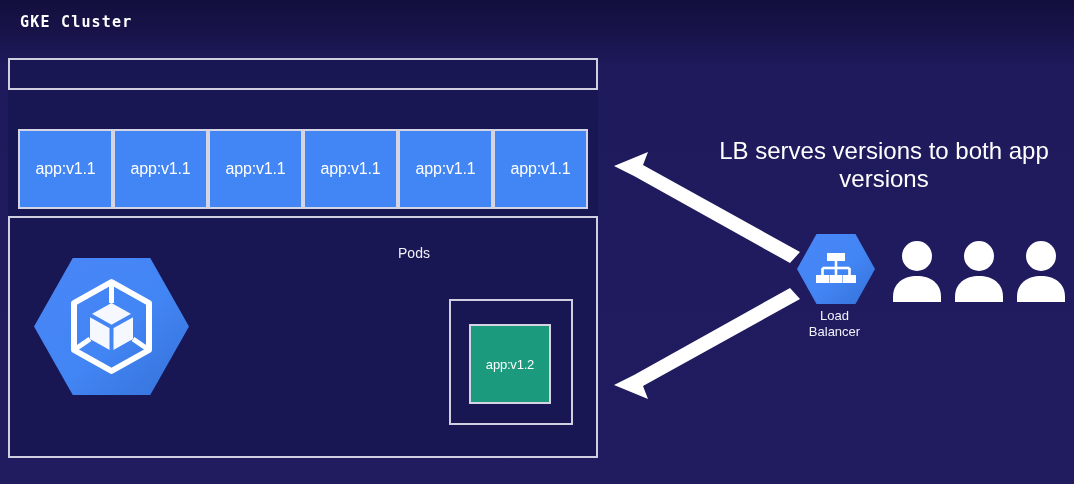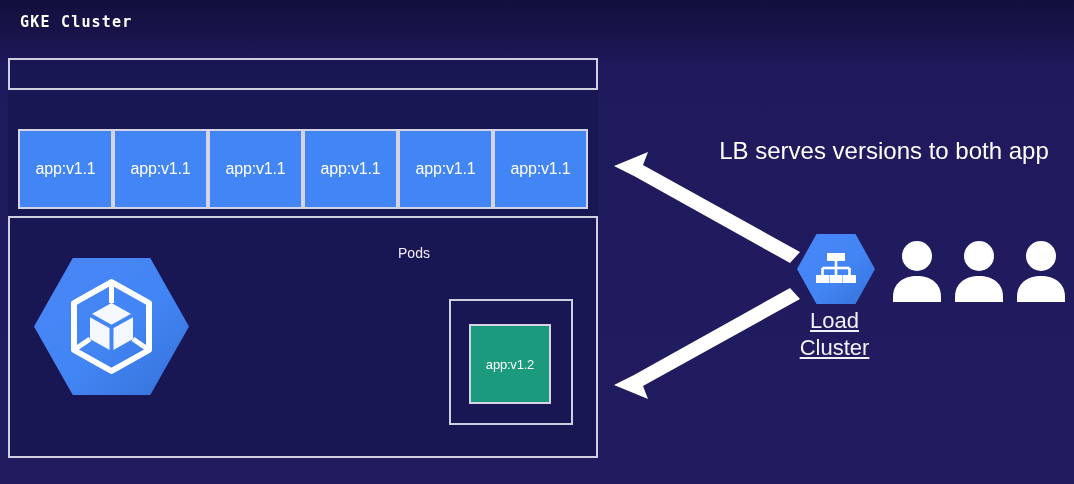--- a/index.html
+++ b/index.html
@@ -177,23 +177,22 @@
     width: 78px;
     height: 70px;
   }
   #lb-label {
     position: absolute;
     left: 0;
     top: 74px;
     width: 115px;
     text-align: center;
     color: #f2f2fa;
-    font-size: 22px;
+    font-size: 13px;
     line-height: 1.22;
-    text-decoration: underline;
   }
 
   
   #users {
     position: absolute;
     left: 893px;
     top: 240px;
     width: 172px;
     height: 62px;
     display: flex;
@@ -264,20 +263,21 @@
 
   <svg id="arrow-up" viewBox="0 0 190 115">
     <polygon points="2,18 36,4 31,17 188,104 178,115 22,28" fill="#ffffff"></polygon>
   </svg>
   <svg id="arrow-down" viewBox="0 0 190 115">
     <polygon points="2,97 36,111 31,98 188,11 178,0 22,87" fill="#ffffff"></polygon>
   </svg>
 
   <div id="lb-caption">
     <span>LB serves versions to both app</span><br>
+    <span>versions</span>
   </div>
 
   <div id="lb-node">
     <svg id="lb-hex" viewBox="0 0 78 70">
       <defs>
         <linearGradient id="hexShade2" x1="0" y1="0" x2="1" y2="1">
           <stop offset="0%" stop-color="#4a86f7"></stop>
           <stop offset="55%" stop-color="#4285f4"></stop>
           <stop offset="100%" stop-color="#3571d8"></stop>
         </linearGradient>
@@ -288,21 +288,21 @@
       <rect x="32.5" y="41" width="13" height="8" fill="#ffffff"></rect>
       <rect x="46" y="41" width="13" height="8" fill="#ffffff"></rect>
       <line x1="39" y1="27" x2="39" y2="34" stroke="#ffffff" stroke-width="2.6"></line>
       <line x1="25.5" y1="34" x2="52.5" y2="34" stroke="#ffffff" stroke-width="2.6"></line>
       <line x1="25.5" y1="34" x2="25.5" y2="41" stroke="#ffffff" stroke-width="2.6"></line>
       <line x1="39" y1="34" x2="39" y2="41" stroke="#ffffff" stroke-width="2.6"></line>
       <line x1="52.5" y1="34" x2="52.5" y2="41" stroke="#ffffff" stroke-width="2.6"></line>
     </svg>
     <div id="lb-label">
       <span>Load</span><br>
-      <span>Cluster</span>
+      <span>Balancer</span>
     </div>
   </div>
 
   <div id="users">
     <svg class="user-icon" viewBox="0 0 48 62">
       <circle cx="24" cy="16" r="15" fill="#ffffff"></circle>
       <path d="M0 62 L0 57 C0 43 10.7 36 24 36 C37.3 36 48 43 48 57 L48 62 Z" fill="#ffffff"></path>
     </svg>
     <svg class="user-icon" viewBox="0 0 48 62">
       <circle cx="24" cy="16" r="15" fill="#ffffff"></circle>

